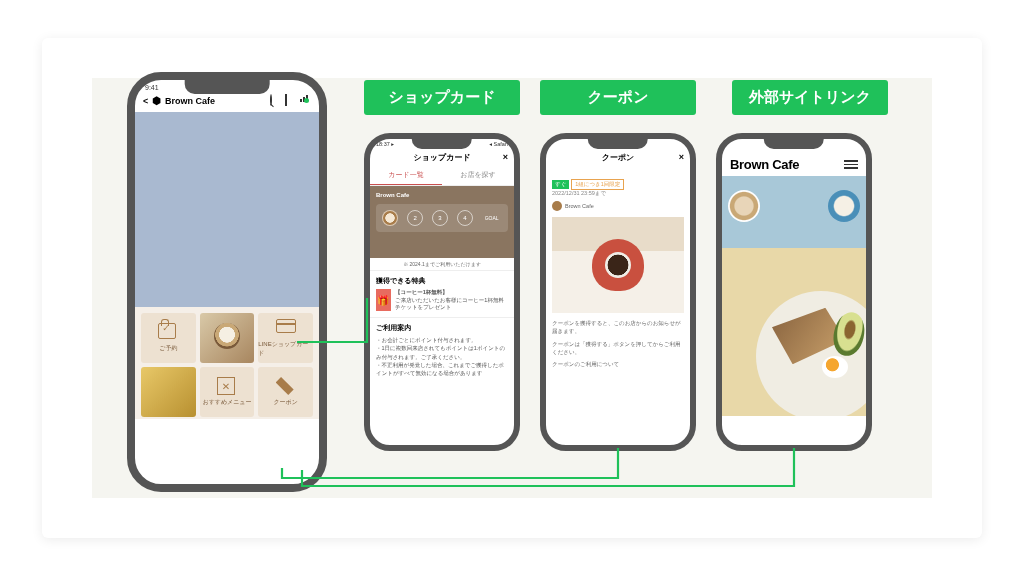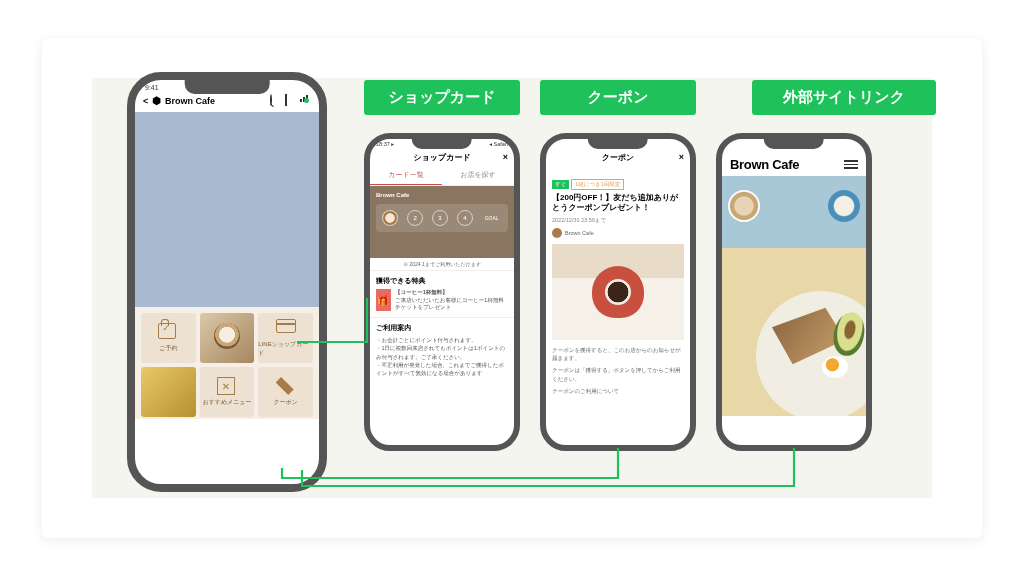--- a/index.html
+++ b/index.html
@@ -34,21 +34,21 @@
 .cardic{border:1.8px solid #a87c4a;width:20px;height:14px;border-radius:2px}
 .cardic:after{content:"";position:absolute;top:4px;left:0;width:100%;height:2px;background:#a87c4a}
 .fork{width:18px;height:18px;border:1.8px solid #a87c4a;display:flex;align-items:center;justify-content:center;font-size:10px;color:#a87c4a}
 .tag{width:18px;height:18px;background:#a87c4a;clip-path:polygon(0 30%,30% 0,100% 70%,70% 100%)}
 .menu-bar{font-size:8px;text-align:center;padding:5px 0;border-top:1px solid #ddd;position:relative}
 .menu-bar .sqic{position:absolute;left:8px;top:5px;width:10px;height:10px;border:1.2px solid #555}
 
 .badge{position:absolute;top:2px;background:#1fc15a;color:#fff;font-weight:700;font-size:15px;padding:8px 0;text-align:center;border-radius:3px}
 .b1{left:272px;width:156px}
 .b2{left:448px;width:156px}
-.b3{left:660px;width:184px}
+.b3{left:640px;width:156px}
 
 .sm{top:55px;width:156px;height:318px;border-width:6px;border-radius:26px}
 .sm .notch{height:10px;width:42%}
 .p1{left:272px}.p2{left:448px}.p3{left:624px}
 .sm-status{font-size:5.5px;padding:2px 6px;display:flex;justify-content:space-between;color:#333}
 .sm-head{font-size:8px;text-align:center;padding:3px 0;font-weight:600;position:relative}
 .sm-head .x{position:absolute;right:6px;top:3px;font-size:9px}
 
 .tabs{display:flex;font-size:7px;border-bottom:1px solid #eee}
 .tabs div{flex:1;text-align:center;padding:4px 0;color:#888}
@@ -199,21 +199,20 @@
      <div>・不正利用が発覚した場合、これまでご獲得したポイントがすべて無効になる場合があります</div>
     </div>
    </div>
   </div>
 
   <div class="phone sm p2">
    <div class="notch"></div>
    <div class="sm-head" style="margin-top:10px"><span>クーポン</span><span class="x">×</span></div>
    <div class="cp-body">
     <span class="cp-tag">すぐ</span><span class="cp-tag o">1組につき1回限定</span>
-    <div class="cp-title">【200円OFF！】友だち追加ありがとうクーポンプレゼント！</div>
     <div class="cp-date">2022/12/31 23:59まで</div>
     <div class="cp-av">
             <div class="a"></div>
             <span>Brown Cafe</span>
           </div>
     <div class="cp-img">
             <div class="hand">
               <div class="mug"></div>
             </div>
           </div>

